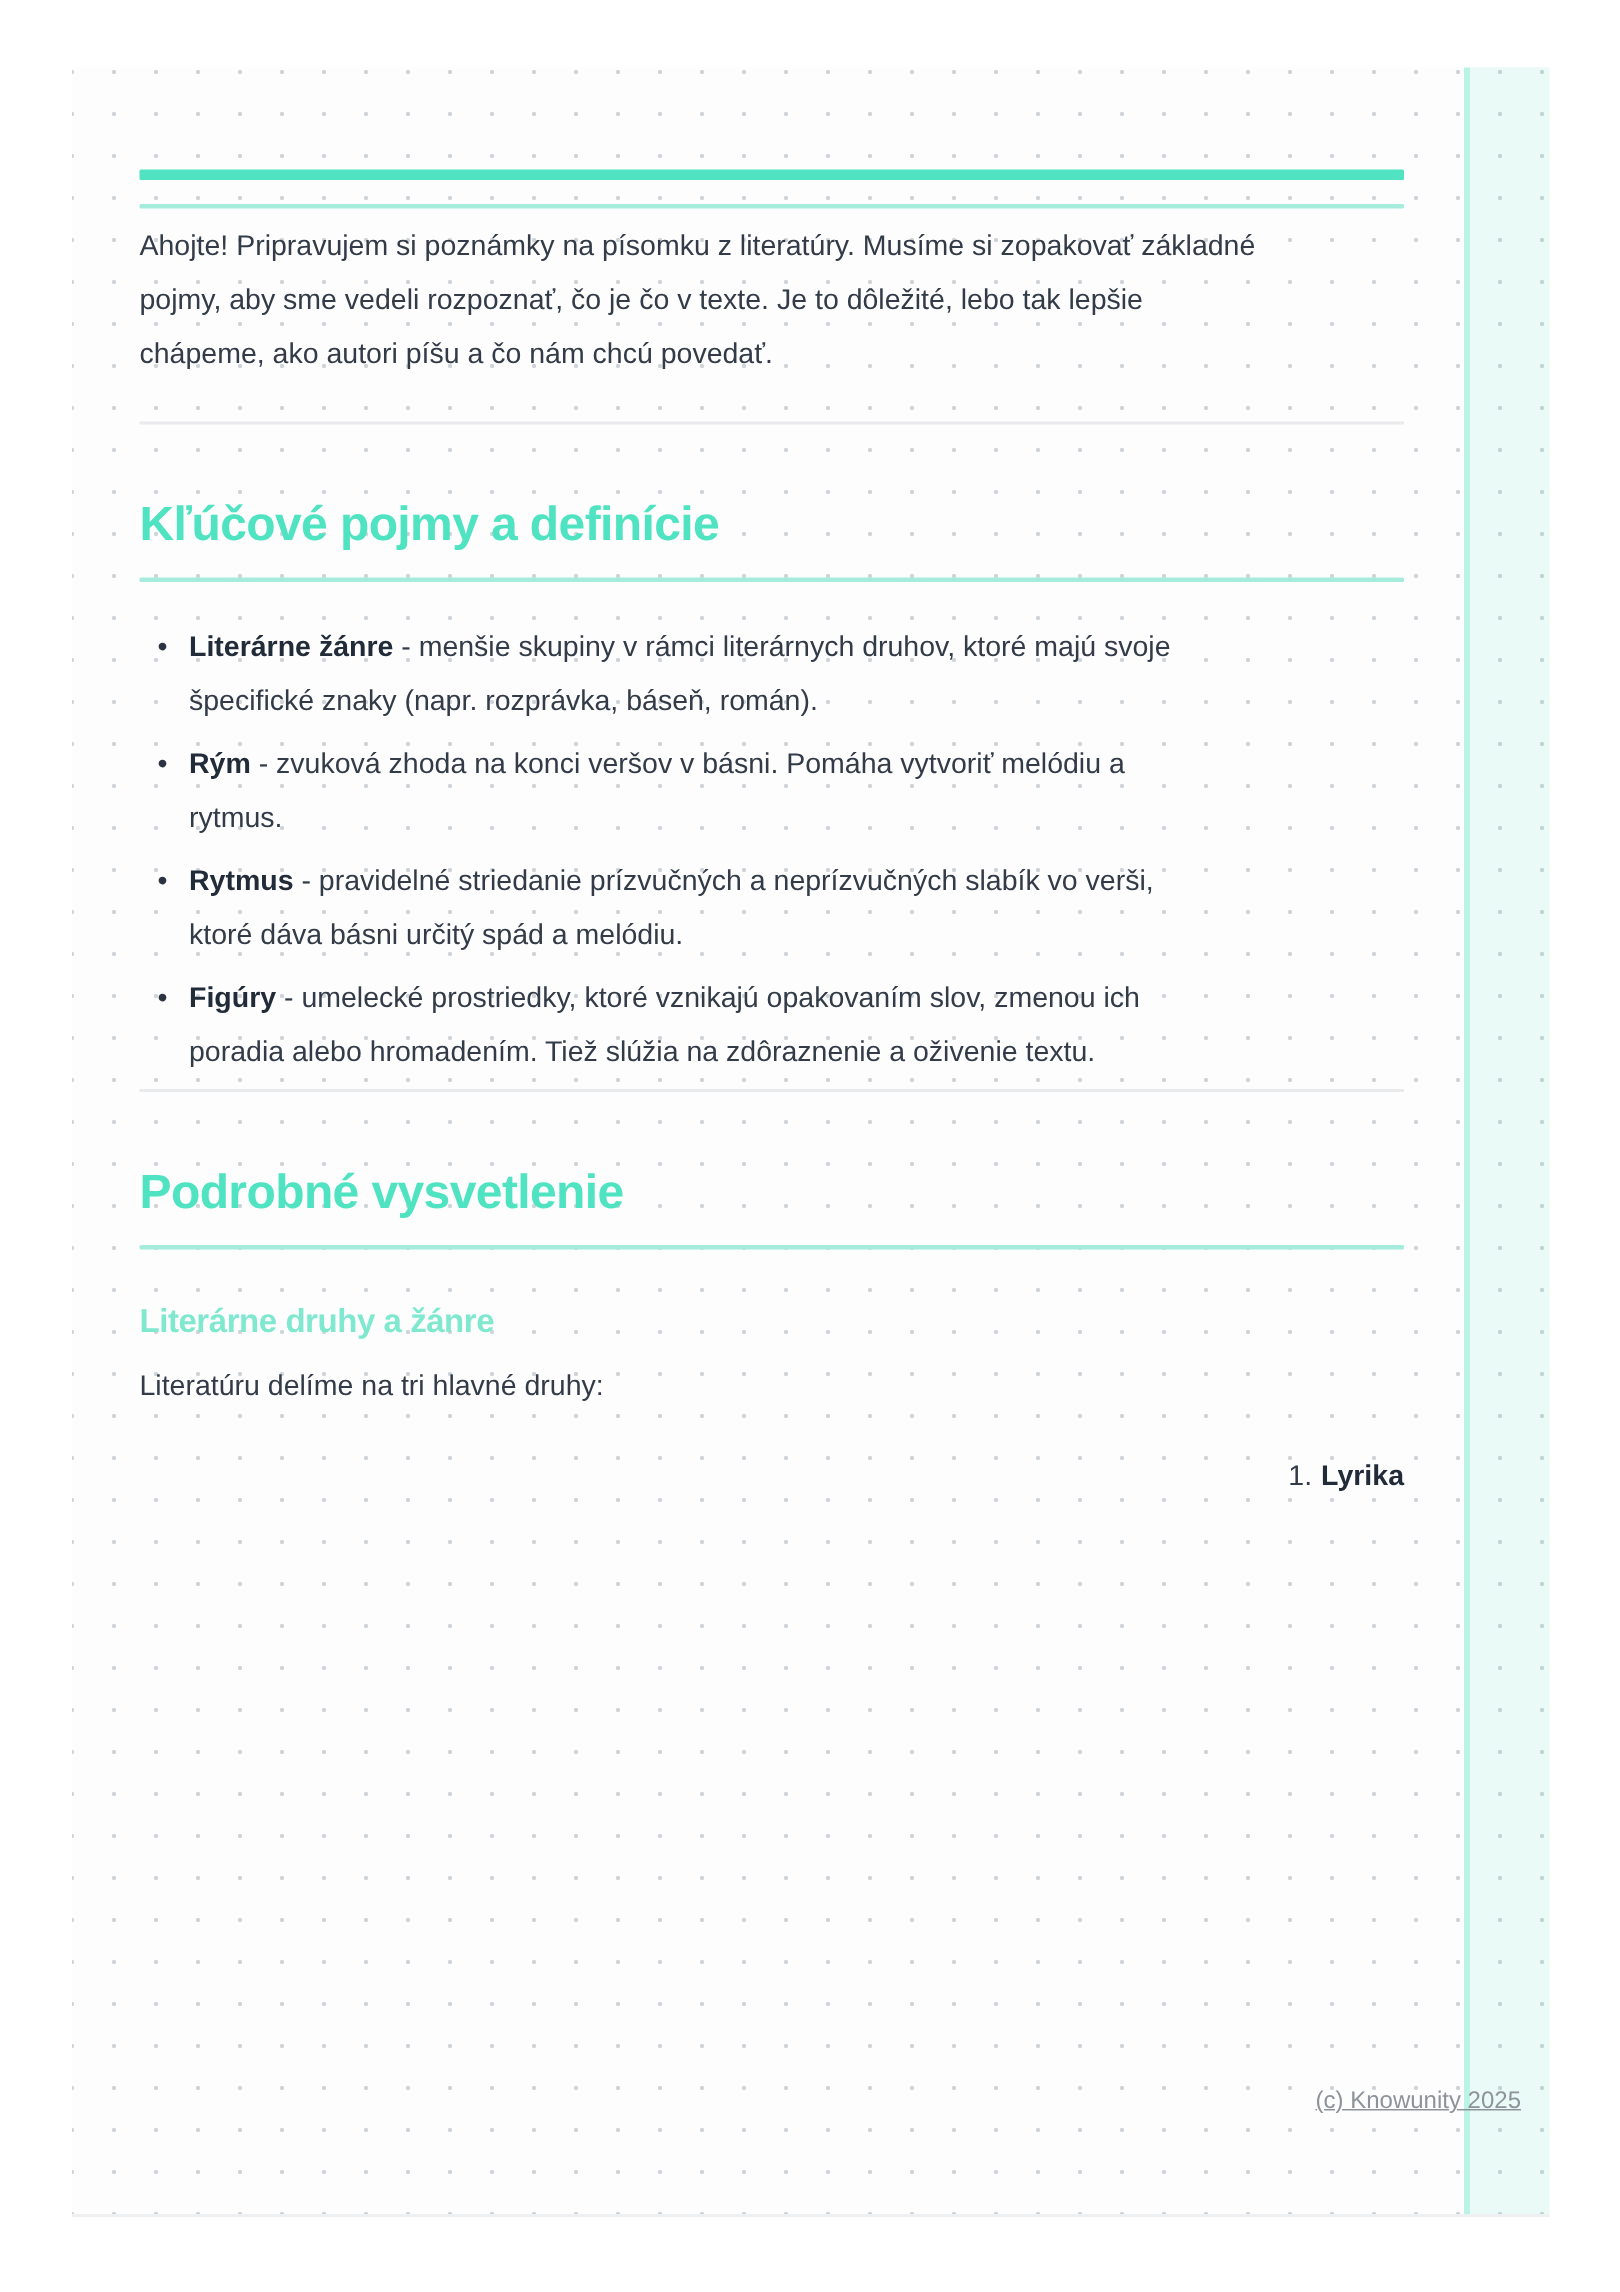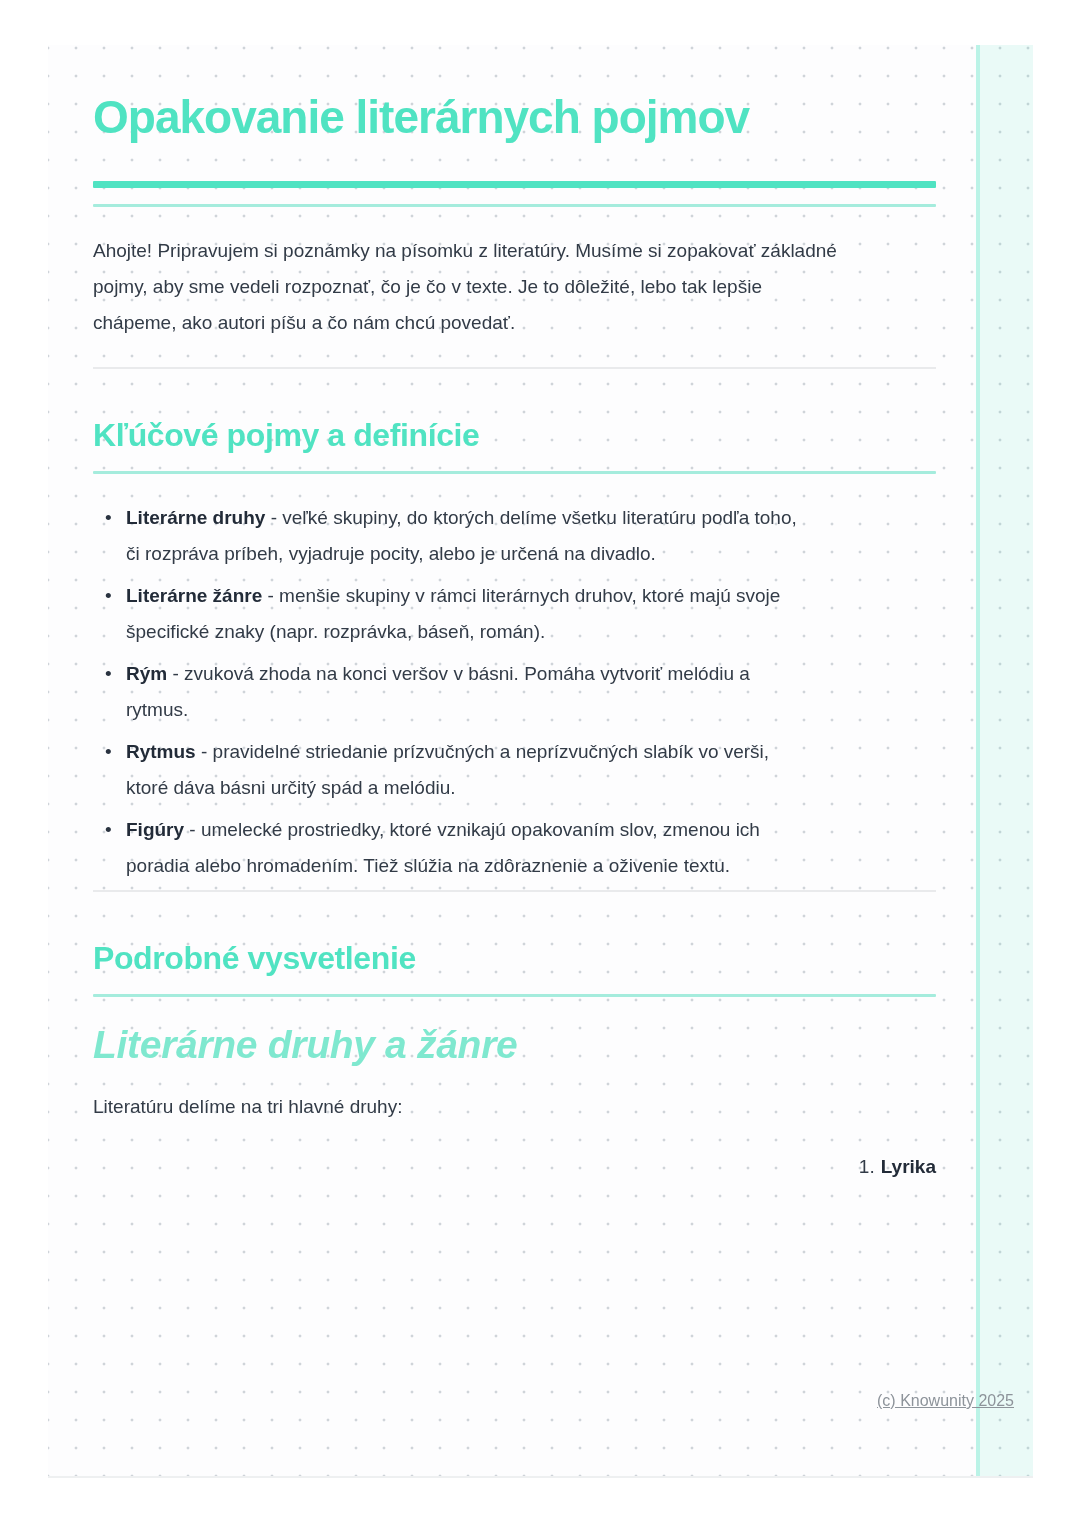--- a/index.html
+++ b/index.html
@@ -54,21 +54,21 @@
     letter-spacing: -0.4px;
     color: #50e3c2;
   }
   .rule-thin {
     margin-top: 16px;
     width: 843px; height: 3px;
     background: #a5ecdd;
     border-radius: 1px;
   }
   p.body-text {
-    margin-top: 26px;
+    margin-top: 8px;
     font-size: 19px;
     line-height: 36px;
     color: #323b47;
     max-width: 750px;
   }
   .divider {
     margin-top: 26px;
     width: 843px; height: 2px;
     background: #e9eaec;
   }
@@ -90,26 +90,25 @@
   ul.concepts li::before {
     content: "\2022";
     position: absolute;
     left: 0; top: 0;
     color: #2a3340;
     font-size: 19px;
   }
   .term { font-weight: 700; color: #222b38; }
   h3.sub-heading {
     margin-top: 30px;
-    font-size: 39px;
+    font-size: 22px;
     line-height: 36px;
     font-weight: 700;
     letter-spacing: -0.3px;
     color: #7fe8cf;
-    font-style: italic;
   }
   p.body-text.tight { }
   ol.types {
     margin-top: 24px;
     list-style: none;
     padding-left: 12px;
     text-align: right;
   }
   ol.types li {
     font-size: 19px;
@@ -130,36 +129,31 @@
   }
 </style>
 </head>
 <body>
 
 <div class="sheet">
   <div class="edge-stripe"></div>
 
   <div class="content">
 
-    <h1 class="doc-title">Opakovanie literárnych pojmov</h1>
     <div class="rule-thick"></div>
 
     <div class="rule-thin"></div>
     <p class="body-text">Ahojte! Pripravujem si poznámky na písomku z literatúry. Musíme si zopakovať základné pojmy, aby sme vedeli rozpoznať, čo je čo v texte. Je to dôležité, lebo tak lepšie chápeme, ako autori píšu a čo nám chcú povedať.</p>
 
     <div class="divider"></div>
 
     <h2 class="section-heading">Kľúčové pojmy a definície</h2>
     <div class="rule-thin"></div>
 
     <ul class="concepts">
-      <li>
-        <span class="term">Literárne druhy</span>
-        <span>- veľké skupiny, do ktorých delíme všetku literatúru podľa toho, či rozpráva príbeh, vyjadruje pocity, alebo je určená na divadlo.</span>
-      </li>
       <li>
         <span class="term">Literárne žánre</span>
         <span>- menšie skupiny v rámci literárnych druhov, ktoré majú svoje špecifické znaky (napr. rozprávka, báseň, román).</span>
       </li>
       <li>
         <span class="term">Rým</span>
         <span>- zvuková zhoda na konci veršov v básni. Pomáha vytvoriť melódiu a rytmus.</span>
       </li>
       <li>
         <span class="term">Rytmus</span>

